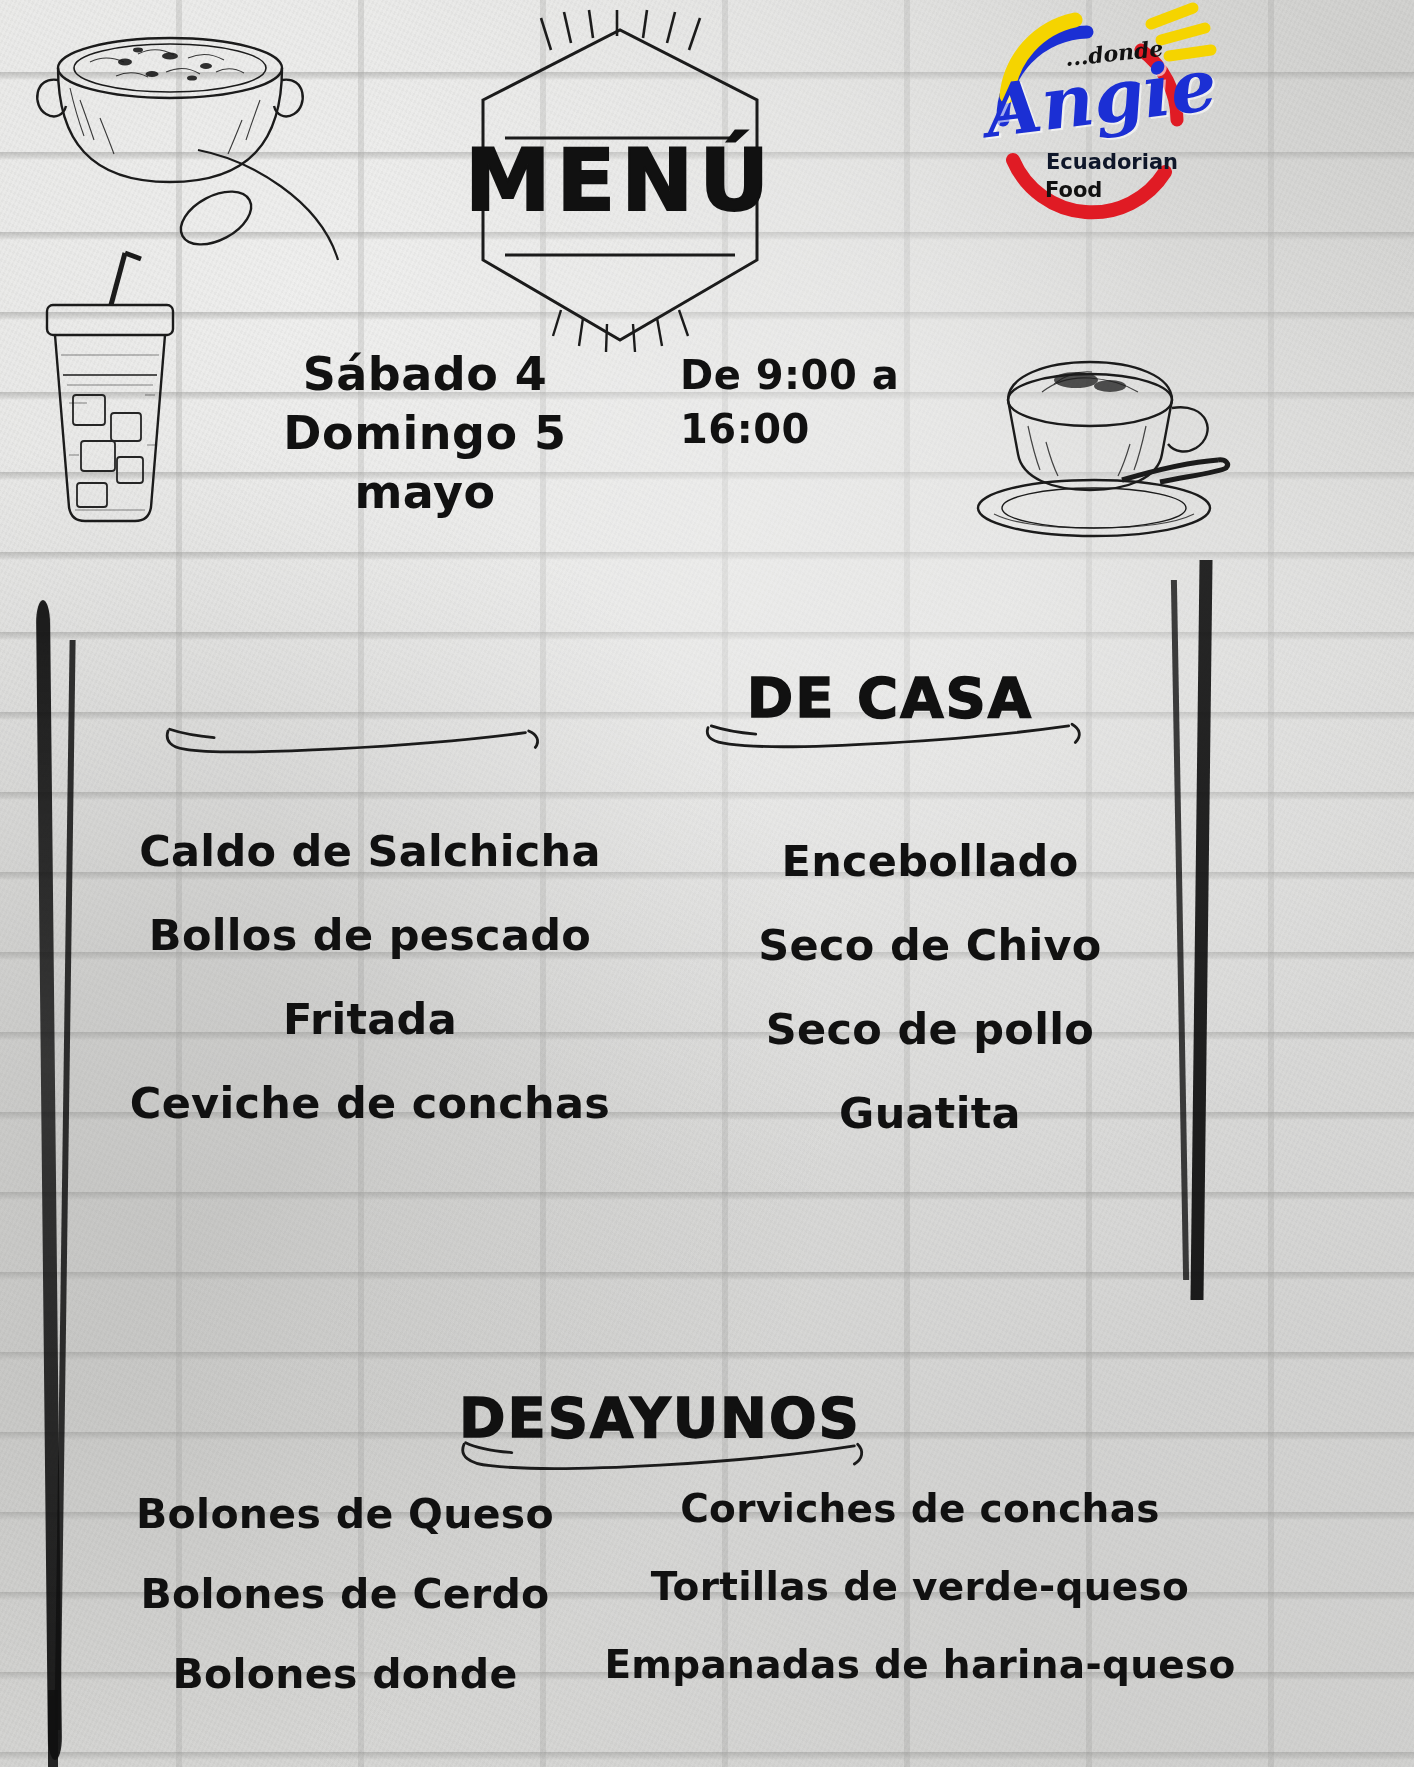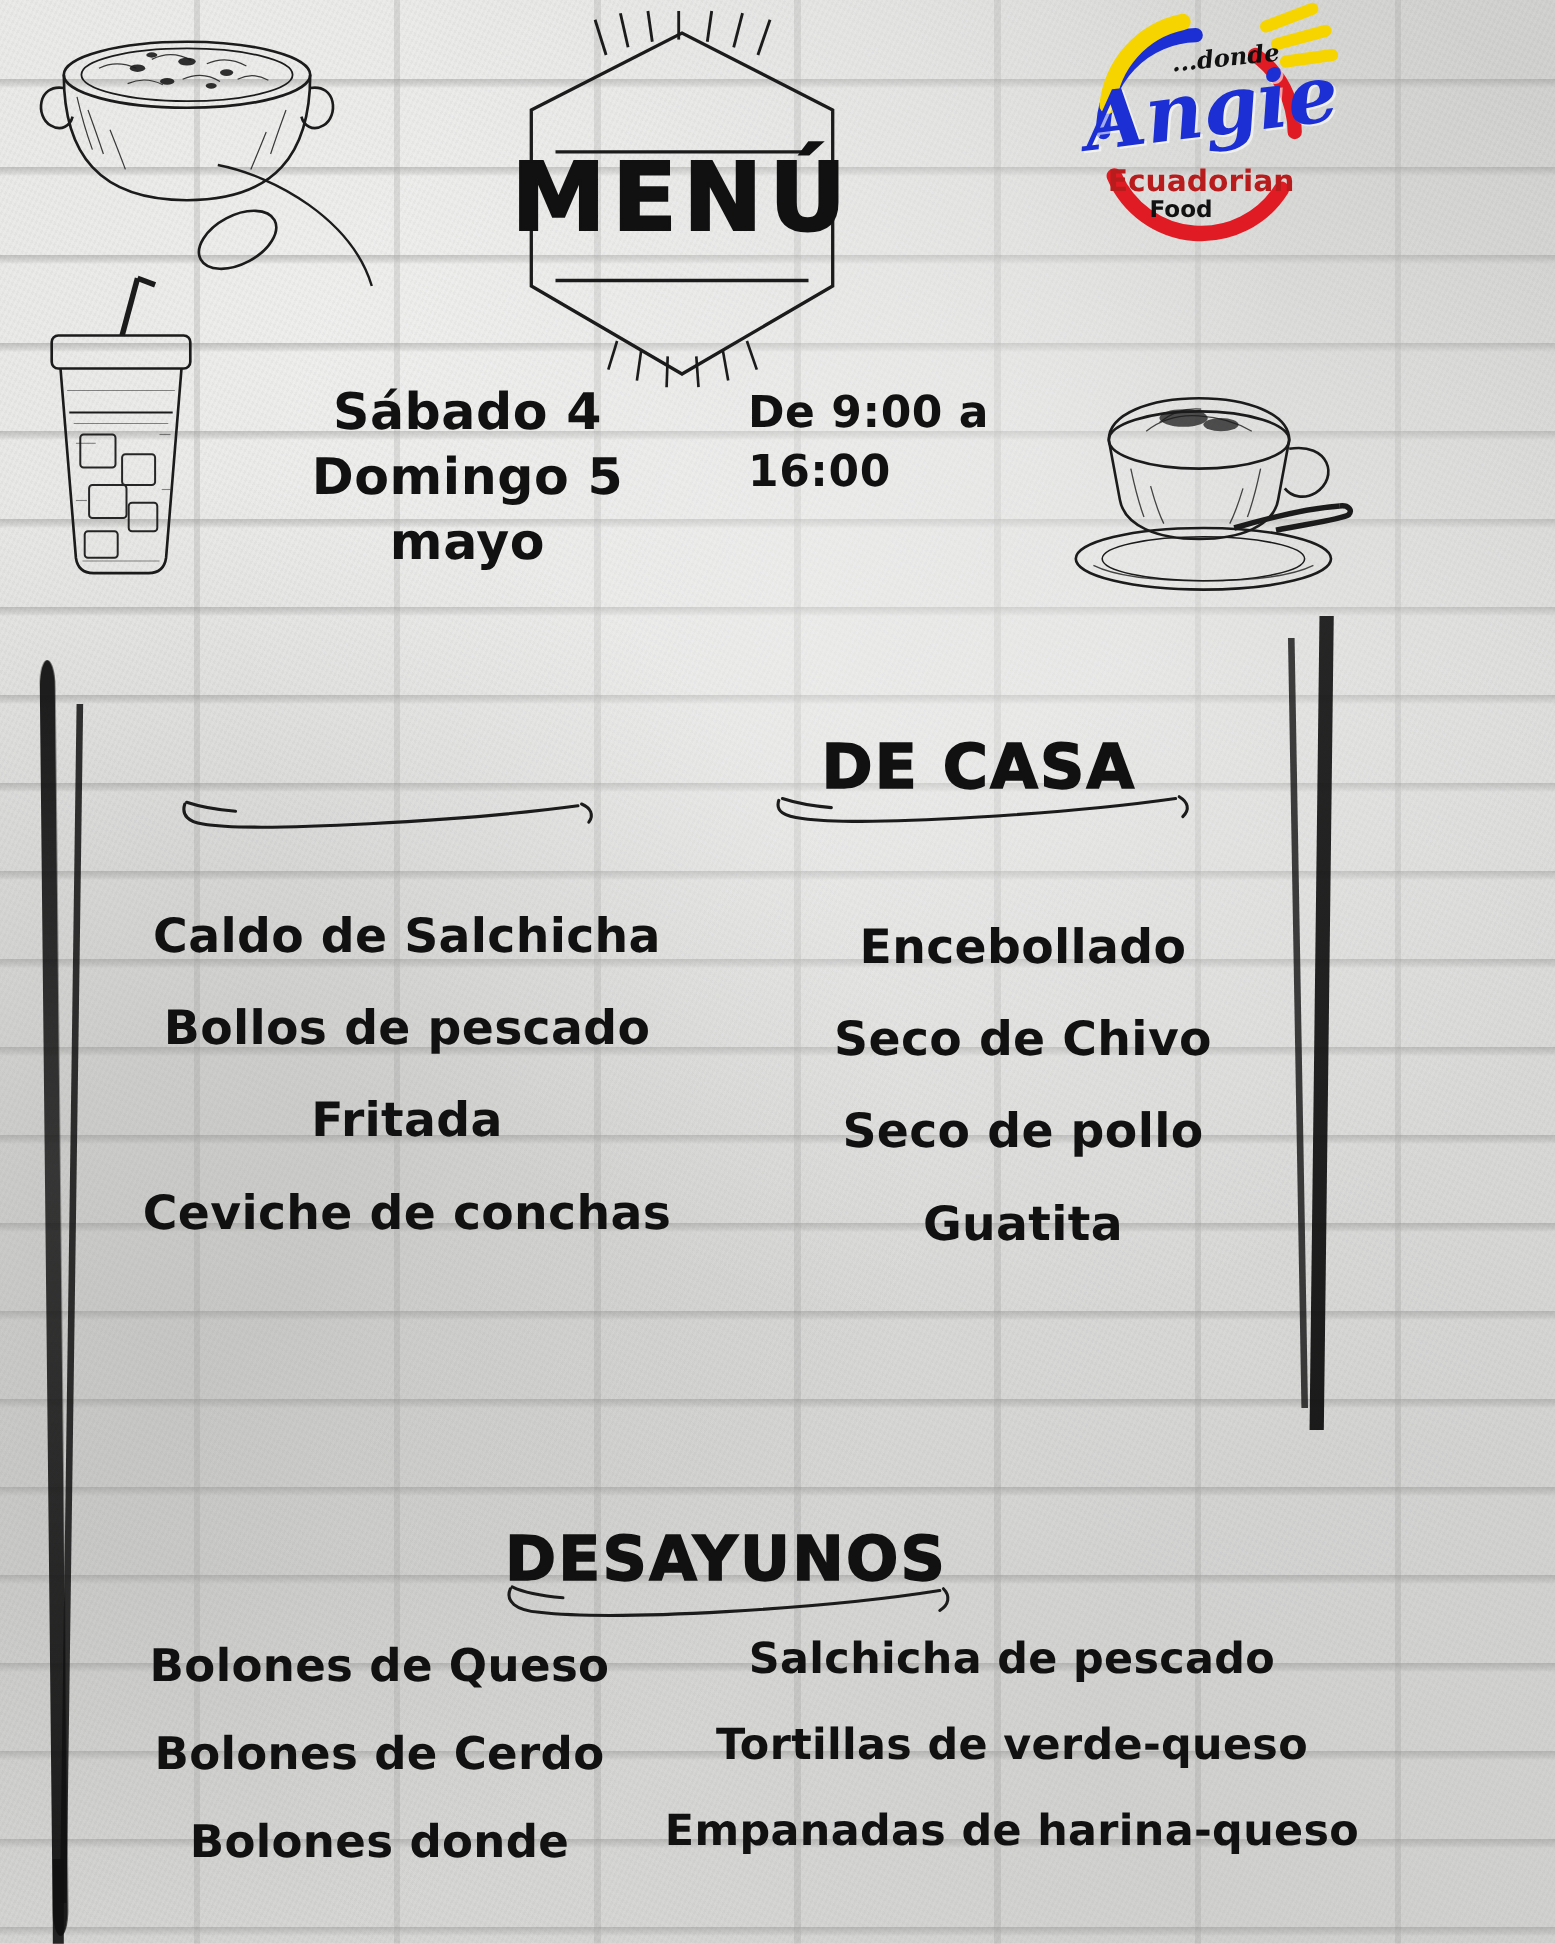--- a/index.html
+++ b/index.html
@@ -111,22 +111,23 @@
     font-size: 22px;
     color: #111;
     transform: rotate(-6deg);
   }
   #logo .logo-sub1 {
     position: absolute;
     left: 52px;
     top: 150px;
     font-family: "DejaVu Sans", sans-serif;
     font-weight: 700;
-    font-size: 27px;
-    color: #b91c1c;
+    font-size: 21px;
+    color: #0f172a;
+    padding-left: 39px;
   }
   #logo .logo-sub2 {
     position: absolute;
     left: 90px;
     top: 178px;
     font-family: "DejaVu Sans", sans-serif;
     font-weight: 700;
     font-size: 21px;
     color: #111;
   }
@@ -465,16 +466,16 @@
       <path d="M490 4 C498 12 496 22 486 28"></path>
     </g>
   </svg>
 </div>
 <div class="item-list" id="list-desayunos-left">
   <div>Bolones de Queso</div>
   <div>Bolones de Cerdo</div>
   <div>Bolones donde</div>
 </div>
 <div class="item-list" id="list-desayunos-right">
-  <div>Salchicha de pescado</div>
+  <div>Corviches de conchas</div>
   <div>Tortillas de verde-queso</div>
   <div>Empanadas de harina-queso</div>
 </div>
 
 </body></html>

